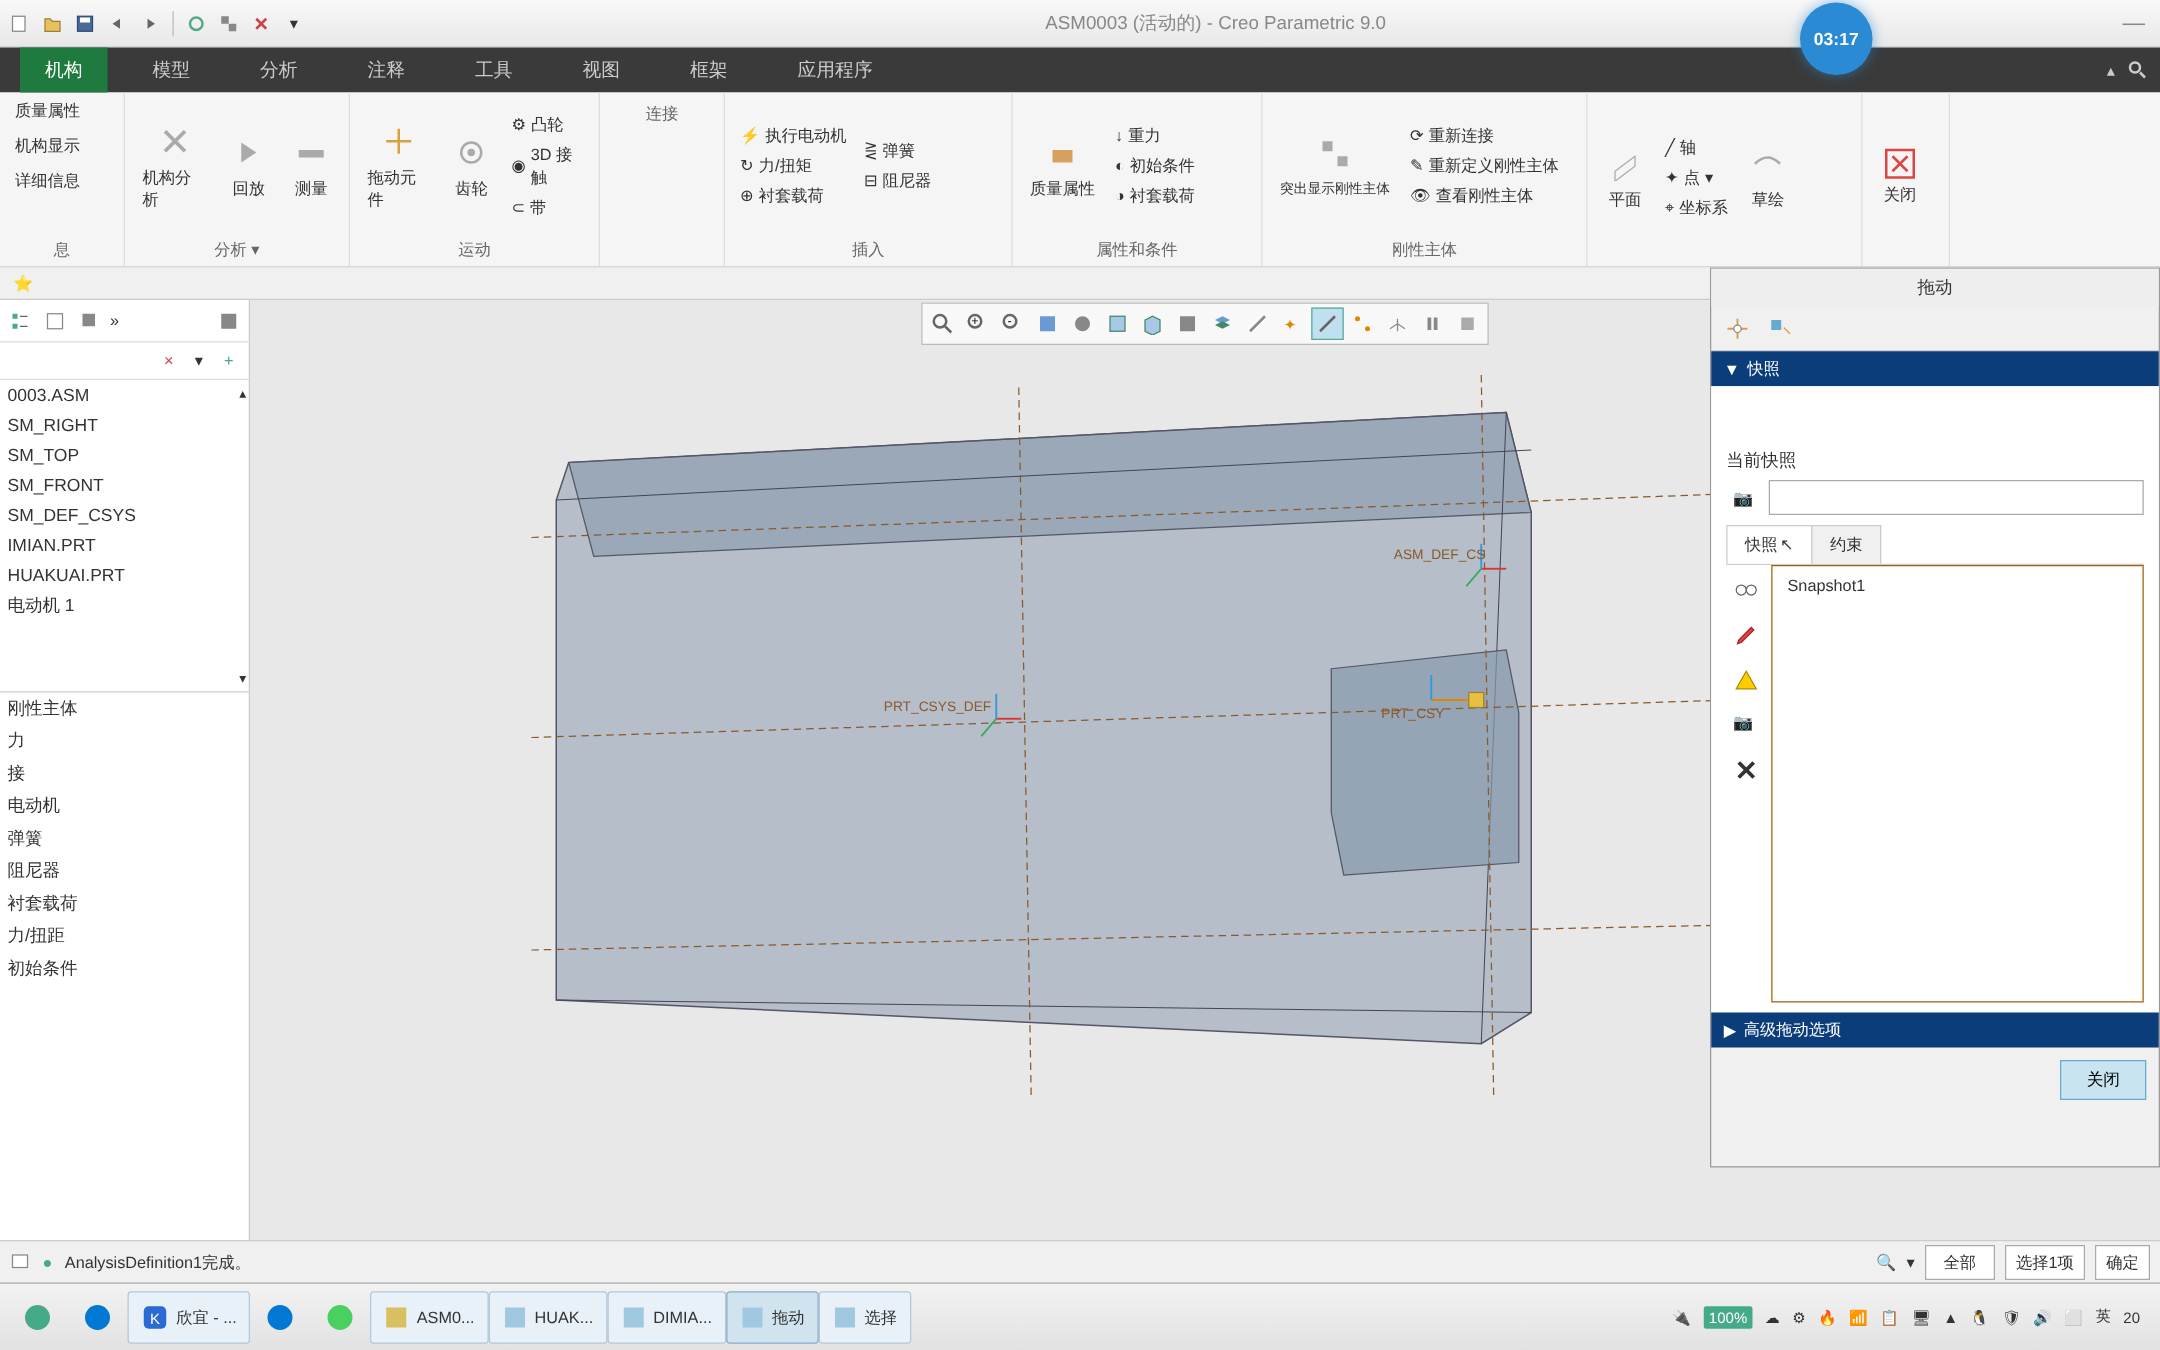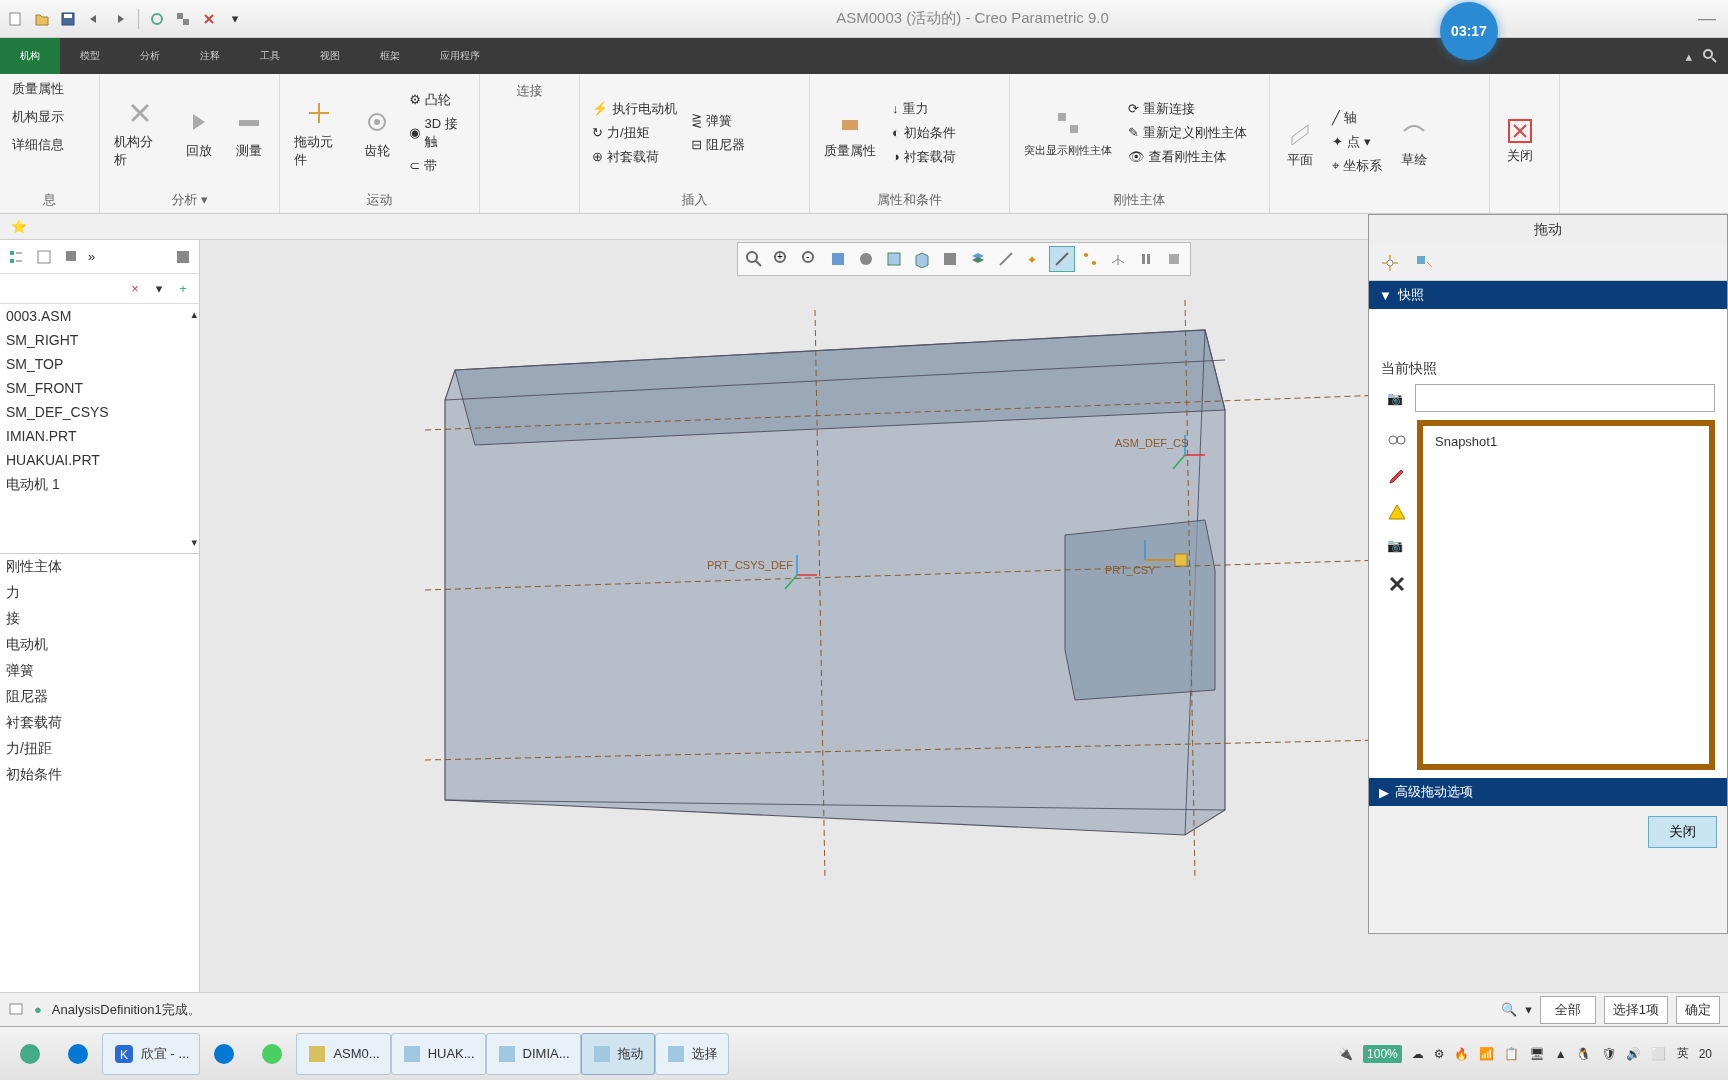--- a/index.html
+++ b/index.html
@@ -9,21 +9,21 @@
 .titlebar { height: 38px; background: linear-gradient(#f8f8f8, #e8e8e8); display: flex; align-items: center; border-bottom: 1px solid #ccc; }
 .qat { display: flex; align-items: center; gap: 2px; padding-left: 4px; }
 .qat-btn { width: 24px; height: 24px; display: flex; align-items: center; justify-content: center; cursor: pointer; }
 .qat-sep { width: 1px; height: 20px; background: #bbb; margin: 0 4px; }
 .title-text { flex: 1; text-align: center; color: #888; font-size: 15px; }
 .time-badge { width: 58px; height: 58px; border-radius: 50%; background: #2a8bd4; color: #fff; display: flex; align-items: center; justify-content: center; font-size: 14px; font-weight: bold; position: absolute; right: 230px; top: 2px; box-shadow: 0 0 10px rgba(42,139,212,0.6); z-index: 10; }
 .win-controls { display: flex; gap: 16px; padding-right: 12px; }
 
 
 .tabs { height: 36px; background: #3a3a3a; display: flex; align-items: stretch; }
-.tab { padding: 0 20px; color: #ccc; display: flex; align-items: center; cursor: pointer; font-size: 10px; }
+.tab { padding: 0 20px; color: #ccc; display: flex; align-items: center; cursor: pointer; font-size: 15px; margin-left: 16px; }
 .tab.active { background: #1e7a3e; color: #fff; }
 .tab-right { margin-left: auto; display: flex; align-items: center; padding-right: 10px; gap: 10px; color: #ccc; }
 
 
 .ribbon { height: 140px; background: #f5f5f5; border-bottom: 1px solid #ccc; display: flex; }
 .ribbon-group { border-right: 1px solid #ddd; display: flex; flex-direction: column; padding: 4px 8px; }
 .ribbon-group-body { flex: 1; display: flex; align-items: center; gap: 6px; }
 .ribbon-group-label { text-align: center; color: #666; font-size: 13px; padding-top: 4px; }
 .rbtn { display: flex; flex-direction: column; align-items: center; justify-content: center; cursor: pointer; padding: 4px 6px; min-width: 44px; }
 .rbtn .ricon { width: 32px; height: 32px; display: flex; align-items: center; justify-content: center; margin-bottom: 4px; }
@@ -64,21 +64,21 @@
 .rpanel-body { background: #fff; padding: 8px 12px; }
 .snap-label { font-size: 14px; margin-bottom: 6px; margin-top: 43px; }
 .snap-row { display: flex; align-items: center; gap: 6px; margin-bottom: 8px; }
 .snap-input { flex: 1; height: 28px; border: 1px solid #aaa; padding: 0 6px; }
 .snap-tabs { display: flex; border-bottom: 1px solid #ccc; }
 .snap-tab { padding: 6px 14px; border: 1px solid #ccc; border-bottom: none; background: #f0f0f0; cursor: pointer; margin-right: -1px; }
 .snap-tab.active { background: #fff; }
 .snap-list-area { display: flex; height: 350px; }
 .snap-side { width: 36px; display: flex; flex-direction: column; gap: 12px; padding-top: 10px; align-items: center; }
 .snap-side .ssbtn { width: 24px; height: 24px; cursor: pointer; }
-.snap-list { flex: 1; border: 6px solid #a16207; background: #fff; padding: 4px; }
+.snap-list { flex: 1; border: 1px solid #a16207; background: #fff; padding: 4px; }
 .snap-item { padding: 4px 8px; cursor: pointer; }
 .rpanel-footer { padding: 10px; display: flex; justify-content: flex-end; gap: 8px; }
 .rbtn2 { padding: 6px 20px; background: #e8e8e8; border: 1px solid #aaa; cursor: pointer; }
 .rbtn2.primary { background: #c8e4f0; border-color: #6ac; }
 
 
 .statusbar { position: absolute; bottom: 54px; left: 0; right: 0; height: 34px; background: #f0f0f0; border-top: 1px solid #ccc; display: flex; align-items: center; padding: 0 8px; }
 .status-left { flex: 1; display: flex; align-items: center; gap: 10px; }
 .status-right { display: flex; align-items: center; gap: 8px; }
 .status-filter { border: 1px solid #aaa; padding: 4px 14px; background: #fff; }
@@ -606,20 +606,24 @@
   <div class="rpanel-section-hdr">
     <span>▼</span>
     <span>快照</span>
   </div>
   <div class="rpanel-body">
     <div class="snap-label">当前快照</div>
     <div class="snap-row">
       <div style="width:28px;height:28px;display:flex;align-items:center;justify-content:center">📷</div>
       <input class="snap-input" value="" style="">
     </div>
+    <div class="snap-tabs">
+      <div class="snap-tab active"><span>快照</span><span style="margin-left:2px">↖</span></div>
+      <div class="snap-tab">约束</div>
+    </div>
     <div class="snap-list-area">
       <div class="snap-side">
         <div class="ssbtn">
             <svg width="20" height="20">
               <circle cx="6" cy="10" r="4" fill="none" stroke="#666"></circle>
               <circle cx="14" cy="10" r="4" fill="none" stroke="#666"></circle>
             </svg>
           </div>
         <div class="ssbtn">
             <svg width="20" height="20">

